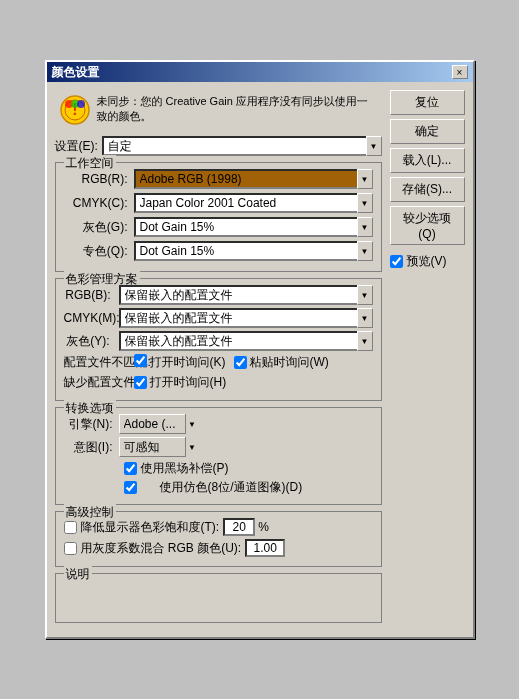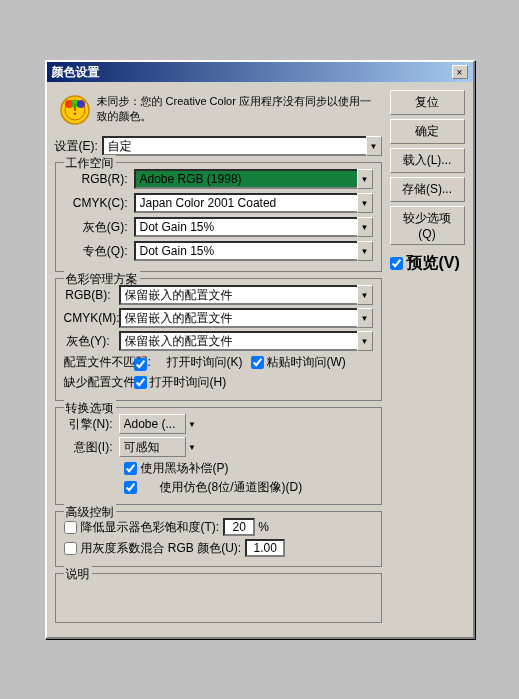--- a/index.html
+++ b/index.html
@@ -277,40 +277,40 @@
       <div class="warning-area">
         <svg class="warning-icon" viewBox="0 0 32 32">
           <circle cx="16" cy="16" r="14" fill="#ffcc00" stroke="#cc8800" stroke-width="1.5"></circle>
           <circle cx="16" cy="16" r="10" fill="none" stroke="#cc6600" stroke-width="1"></circle>
           <text x="16" y="21" text-anchor="middle" font-size="16" font-weight="bold" fill="#cc4400">!</text>
 
           <circle cx="10" cy="10" r="4" fill="#ff0000" opacity="0.7"></circle>
           <circle cx="16" cy="10" r="4" fill="#00cc00" opacity="0.7"></circle>
           <circle cx="22" cy="10" r="4" fill="#0000ff" opacity="0.7"></circle>
         </svg>
-        <span class="warning-text">未同步：您的 Creative Color 应用程序没有同步以使用一致的颜色。</span>
+        <span class="warning-text">未同步：您的 Creative Gain 应用程序没有同步以使用一致的颜色。</span>
       </div>
 
       <div class="settings-row-top">
         <span class="row-label">设置(E):</span>
         <div class="select-wrapper" style="flex:1; position:relative;">
           <select style="width:100%; height:20px; background:white; border:2px inset #808080; font-size:12px; font-family:'SimSun',sans-serif; padding:0 16px 0 4px; appearance:none; -webkit-appearance:none;">
             <option>自定</option>
           </select>
           <div class="select-arrow">▼</div>
         </div>
       </div>
 
       <div class="group-box" style="margin-top:6px;">
         <span class="group-label">工作空间</span>
 
         <div class="settings-row">
           <span class="settings-label">RGB(R):</span>
           <div class="select-wrapper">
-            <select style="width:100%; height:20px; background:#15803d; border:2px inset #808080; font-size:12px; font-family:'SimSun',sans-serif; padding:0 16px 0 4px; appearance:none; -webkit-appearance:none;">
+            <select style="width:100%; height:20px; background:#a16207; border:2px inset #808080; font-size:12px; font-family:'SimSun',sans-serif; padding:0 16px 0 4px; appearance:none; -webkit-appearance:none;">
               <option>Adobe RGB (1998)</option>
             </select>
             <div class="select-arrow">▼</div>
           </div>
         </div>
 
         <div class="settings-row">
           <span class="settings-label">CMYK(C):</span>
           <div class="select-wrapper">
             <select style="width:100%; height:20px; background:white; border:2px inset #808080; font-size:12px; font-family:Liberation Sans, sans-serif; padding:0 16px 0 4px; appearance:none; -webkit-appearance:none;">
@@ -370,21 +370,21 @@
             <select style="width:100%; height:20px; background:white; border:2px inset #808080; font-size:12px; font-family:'SimSun',sans-serif; padding:0 16px 0 4px; appearance:none; -webkit-appearance:none;">
               <option>保留嵌入的配置文件</option>
             </select>
             <div class="select-arrow">▼</div>
           </div>
         </div>
 
         <div class="color-mgmt-row">
           <span class="color-mgmt-label" style="width:70px;">配置文件不匹配:</span>
           <div class="two-col-checkboxes">
-            <label style="display:flex;align-items:flex-end;gap:20px;">
+            <label style="display:flex;align-items:flex-start;gap:3px;">
               <input type="checkbox" checked="" style="">
               <span>打开时询问(K)</span>
             </label>
             <label style="display:flex;align-items:center;gap:3px;">
               <input type="checkbox" checked="" style="">
               <span>粘贴时询问(W)</span>
             </label>
           </div>
         </div>
 
@@ -454,17 +454,17 @@
     </div>
 
     <div class="side-buttons">
       <button class="btn">复位</button>
       <button class="btn">确定</button>
       <button class="btn">载入(L)...</button>
       <button class="btn">存储(S)...</button>
       <button class="btn">较少选项(Q)</button>
       <div class="checkbox-preview" style="margin-top:4px; display:flex; align-items:center; gap:4px;">
         <input type="checkbox" checked="" style="">
-        <span style="font-size:16px;font-weight:bold;">预览(V)</span>
+        <span style="font-size:12px;">预览(V)</span>
       </div>
     </div>
   </div>
 </div>
 
 </body></html>

